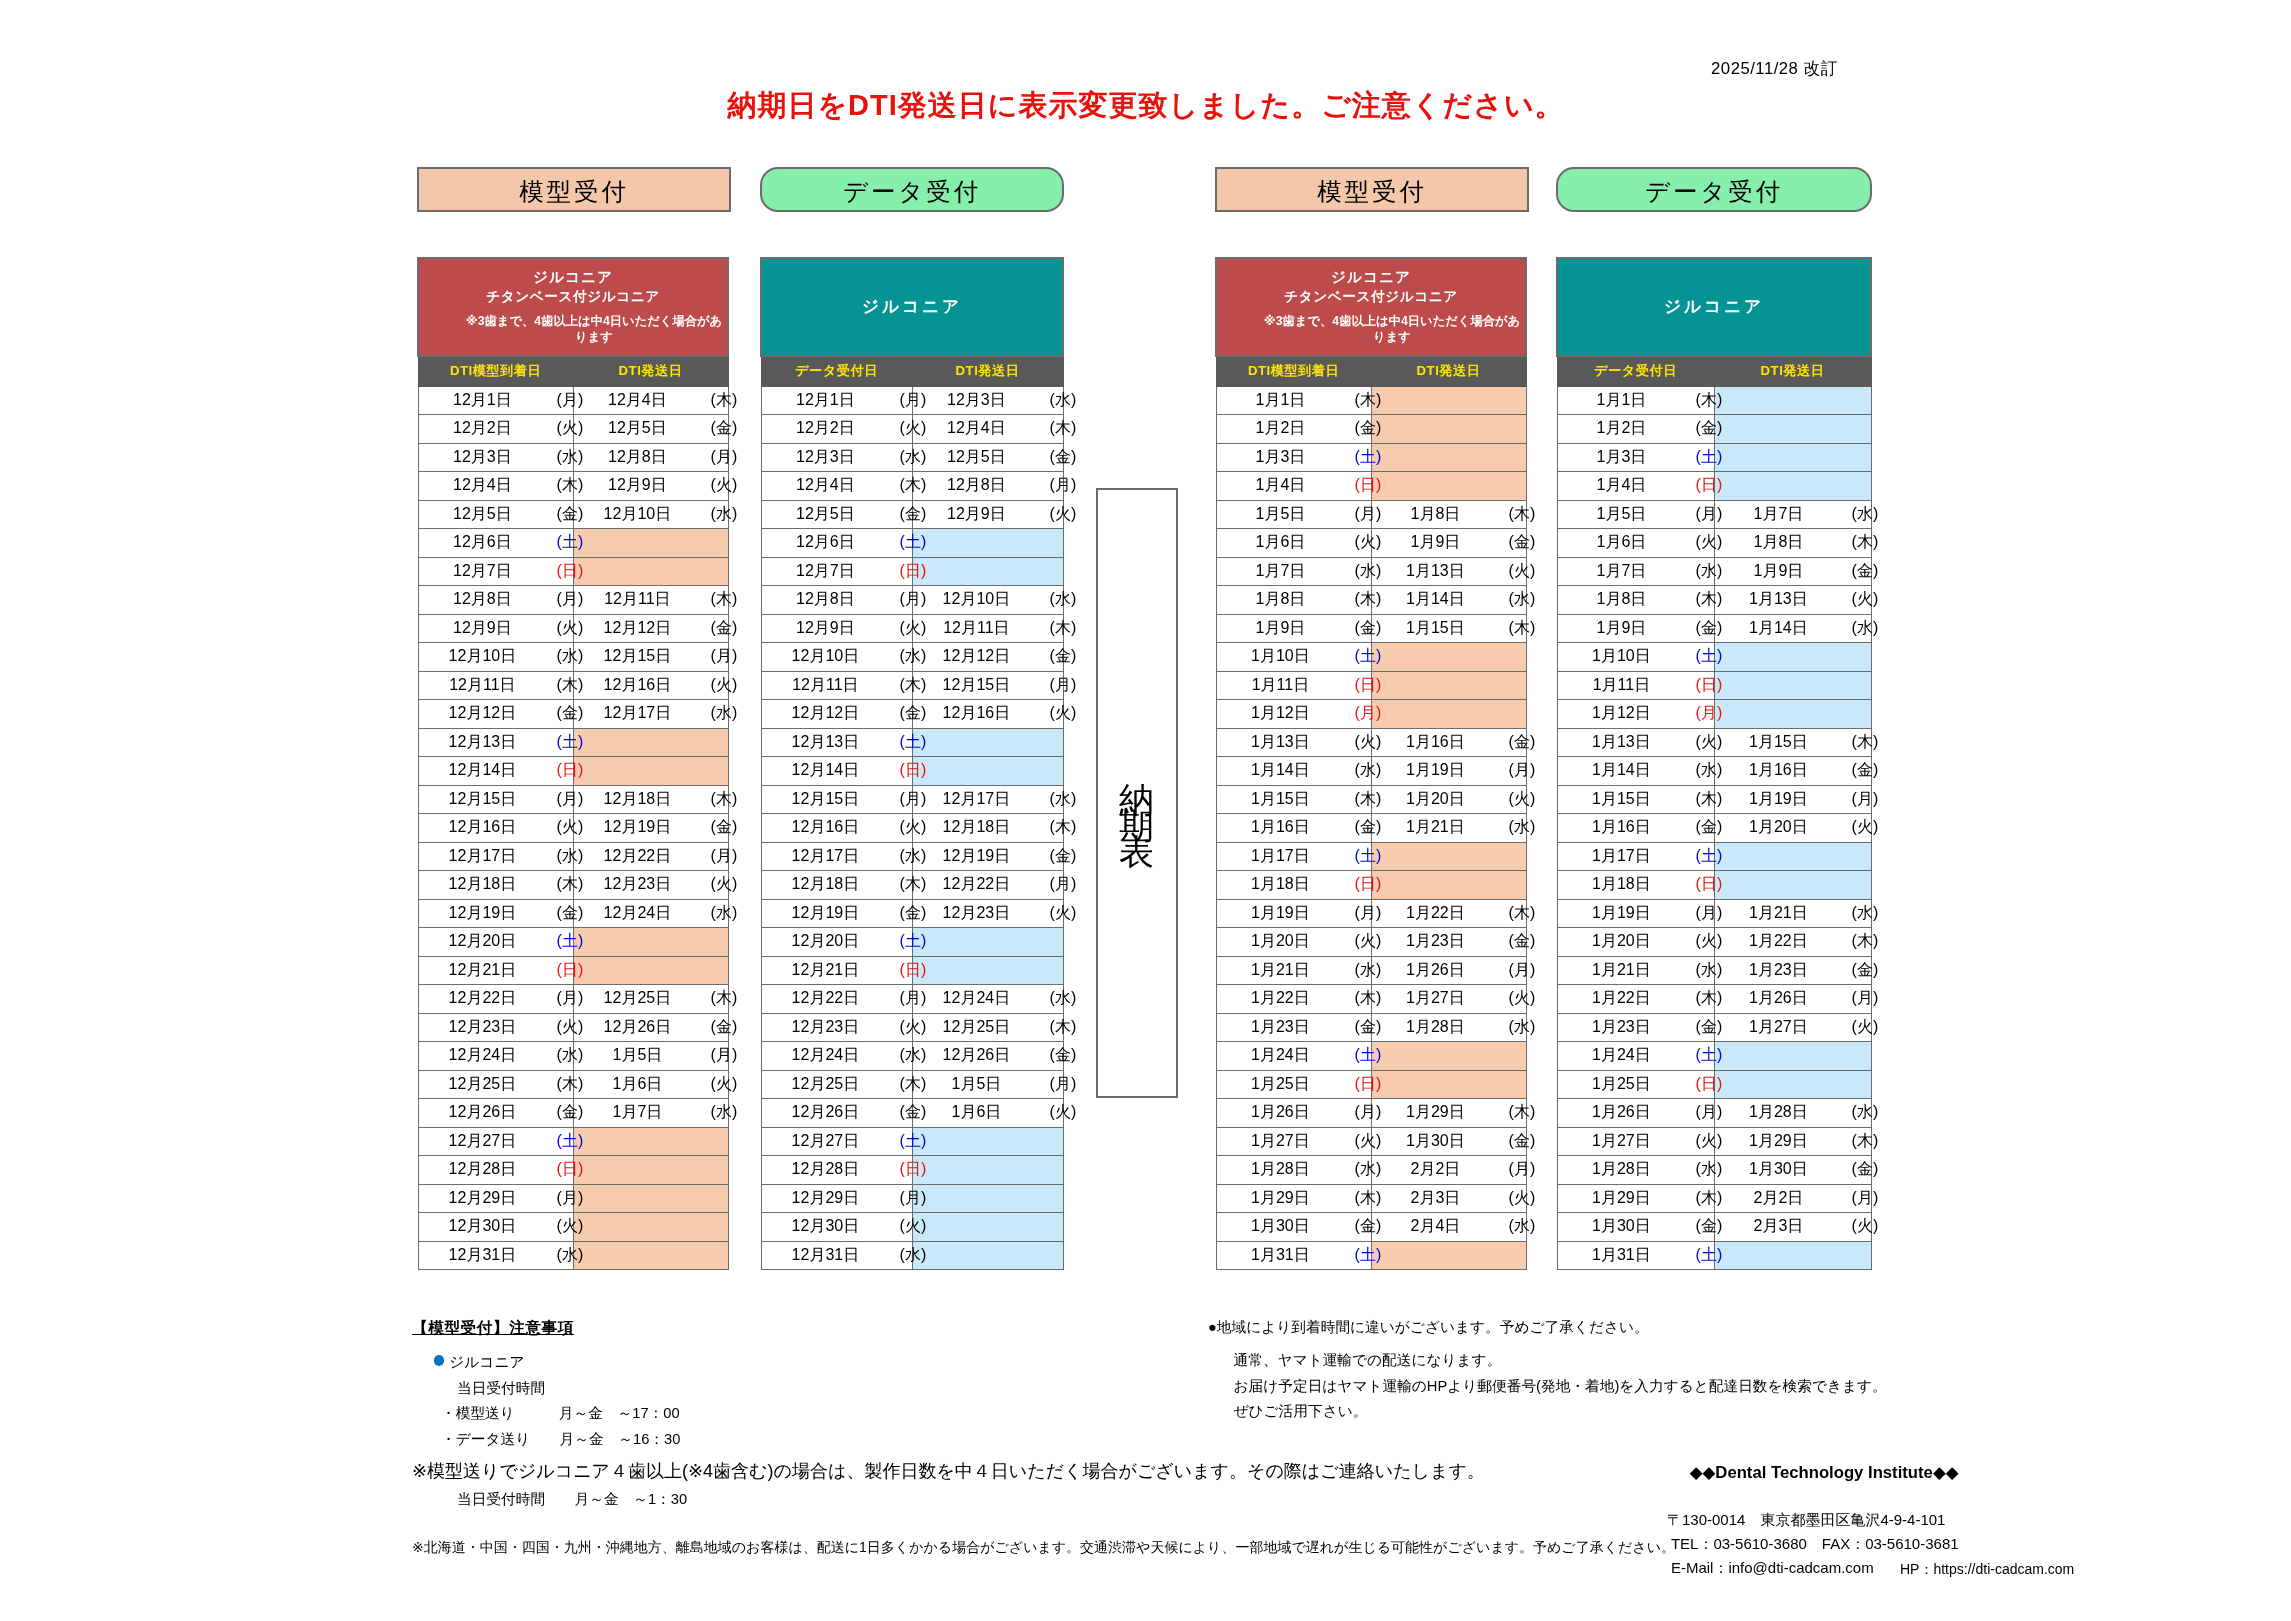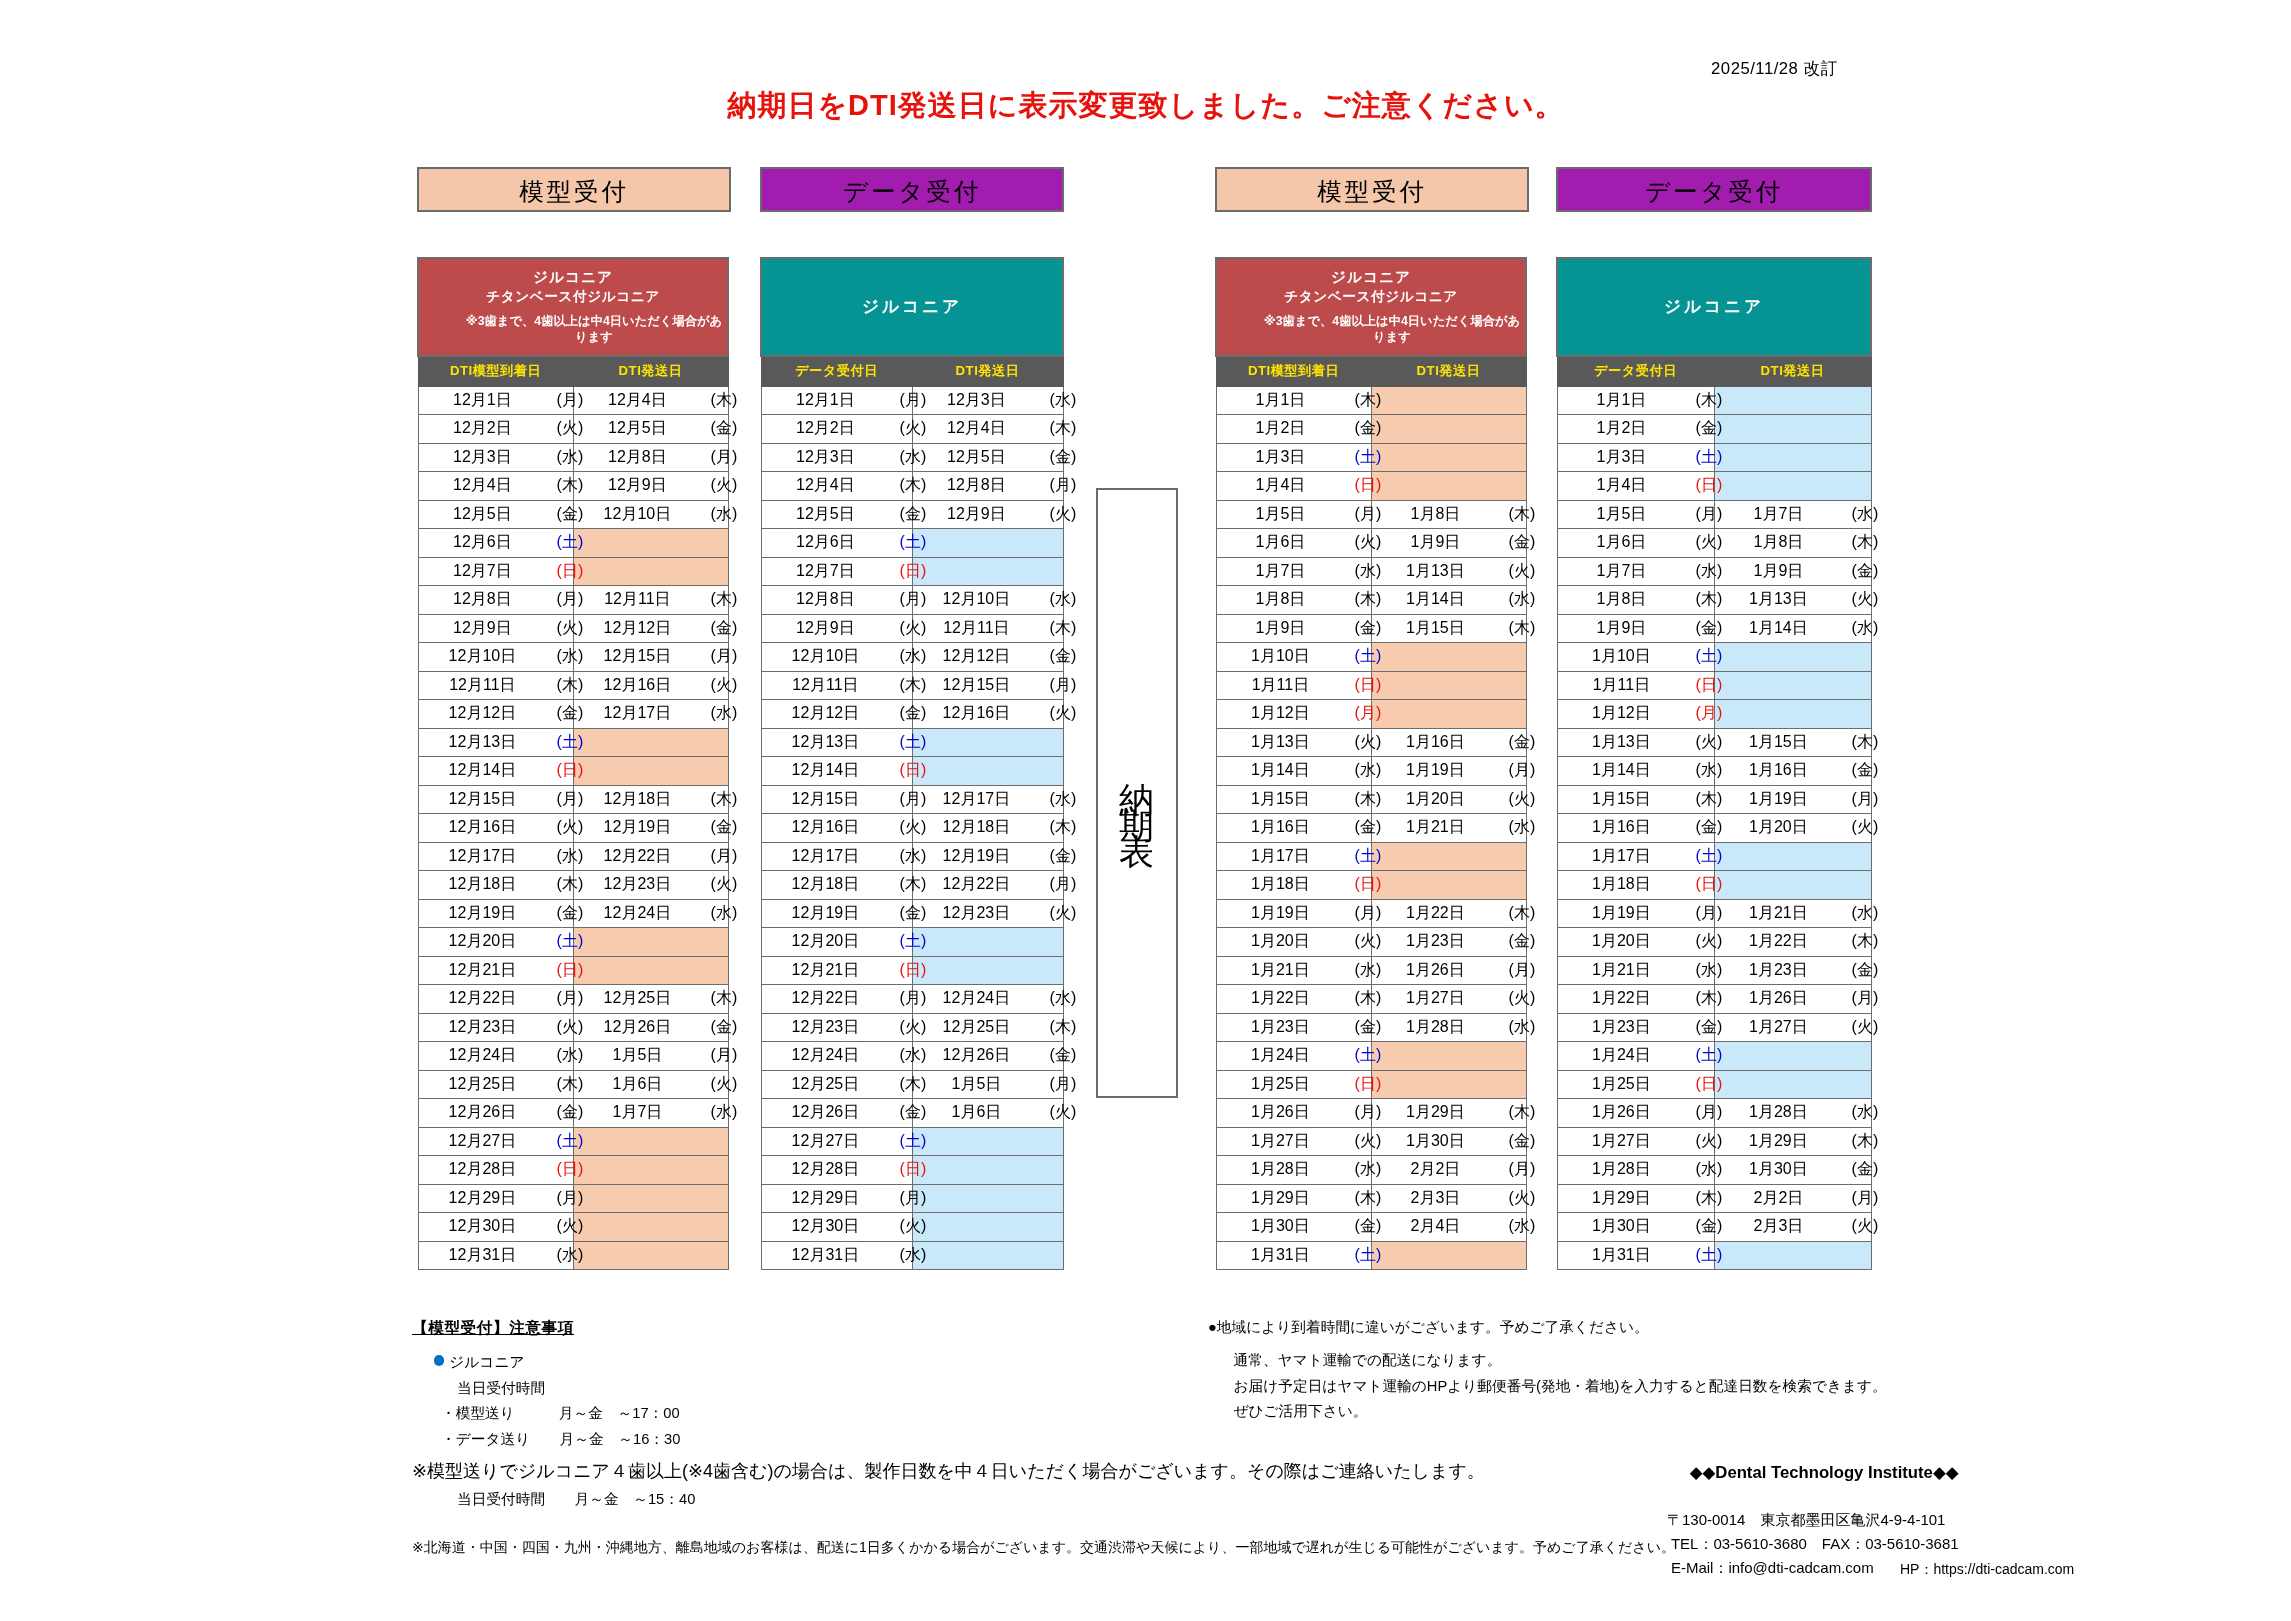--- a/index.html
+++ b/index.html
@@ -41,21 +41,21 @@
     position: absolute;
     height: 45px;
     line-height: 45px;
     text-align: center;
     font-size: 24.5px;
     border: 2px solid #6c6c6c;
     box-sizing: border-box;
     letter-spacing: 2.9px;
   }
   .recv-model { background: #f4c7aa; }
-  .recv-data  { background: #a21caf; }
+  .recv-data  { background: #86efac; border-radius: 18px; }
 
   
   .cal {
     position: absolute;
     width: 312px;
     border-collapse: collapse;
     table-layout: fixed;
   }
   .cal .title-cell {
     border: 2px solid #6c6c6c;
@@ -740,21 +740,21 @@
 
 <div class="footer-left">
   <div class="fl-title">【模型受付】注意事項</div>
   <div class="bullet-row">
     <span class="blue-dot"></span><span>ジルコニア</span>
   </div>
   <div class="ind1">当日受付時間</div>
   <div class="ind2">・模型送り　　　月～金　～17：00</div>
   <div class="ind2">・データ送り　　月～金　～16：30</div>
   <div class="note-wide">※模型送りでジルコニア４歯以上(※4歯含む)の場合は、製作日数を中４日いただく場合がございます。その際はご連絡いたします。</div>
-  <div class="ind1">当日受付時間　　月～金　～15：40</div>
+  <div class="ind1">当日受付時間　　月～金　～1：30</div>
 </div>
 <div class="footer-bottom-note">※北海道・中国・四国・九州・沖縄地方、離島地域のお客様は、配送に1日多くかかる場合がございます。交通渋滞や天候により、一部地域で遅れが生じる可能性がございます。予めご了承ください。</div>
 
 <div class="footer-right">
   <div>●地域により到着時間に違いがございます。予めご了承ください。</div>
   <div class="fr-sub" style="margin-top:13.7px;">通常、ヤマト運輸での配送になります。</div>
   <div class="fr-sub">お届け予定日はヤマト運輸のHPより郵便番号(発地・着地)を入力すると配達日数を検索できます。</div>
   <div class="fr-sub">ぜひご活用下さい。</div>
   <div class="brand">◆◆Dental Technology Institute◆◆</div>
   <div class="addr">

